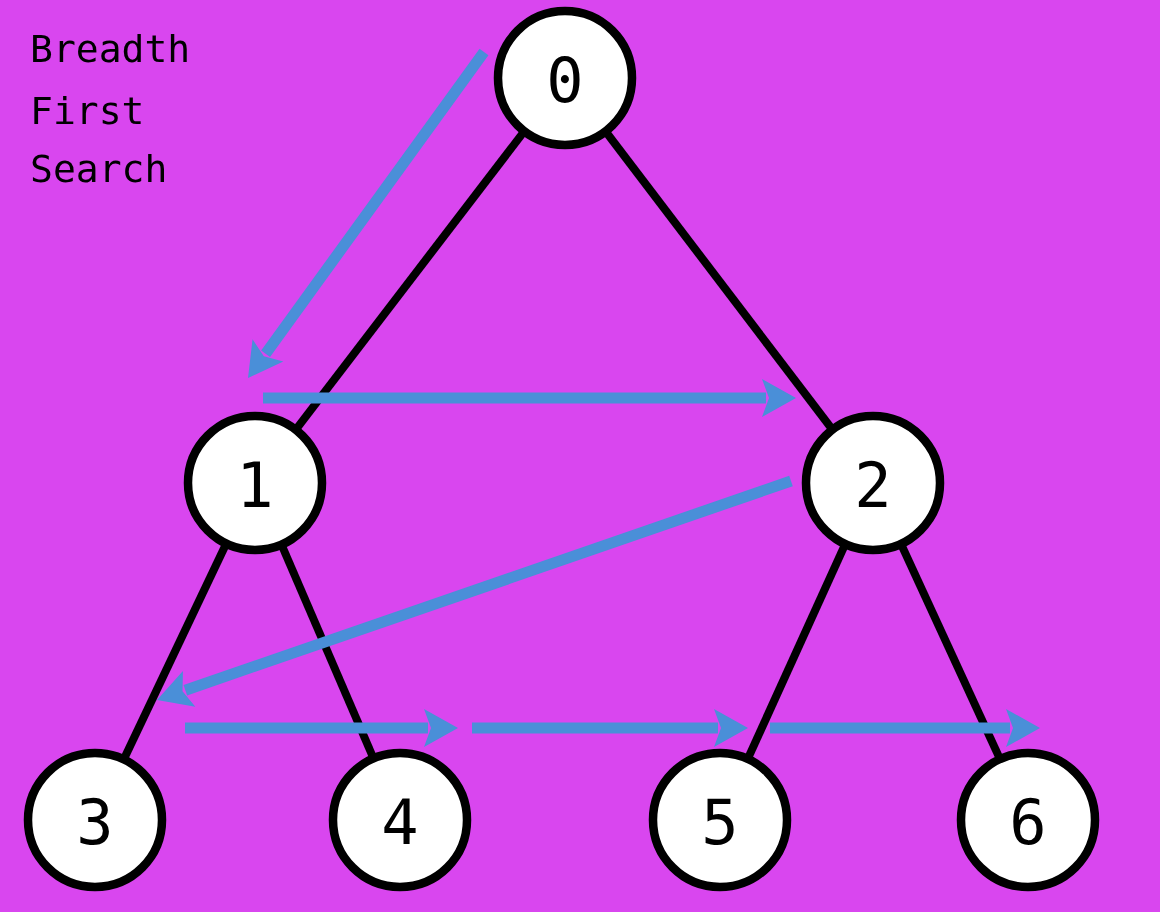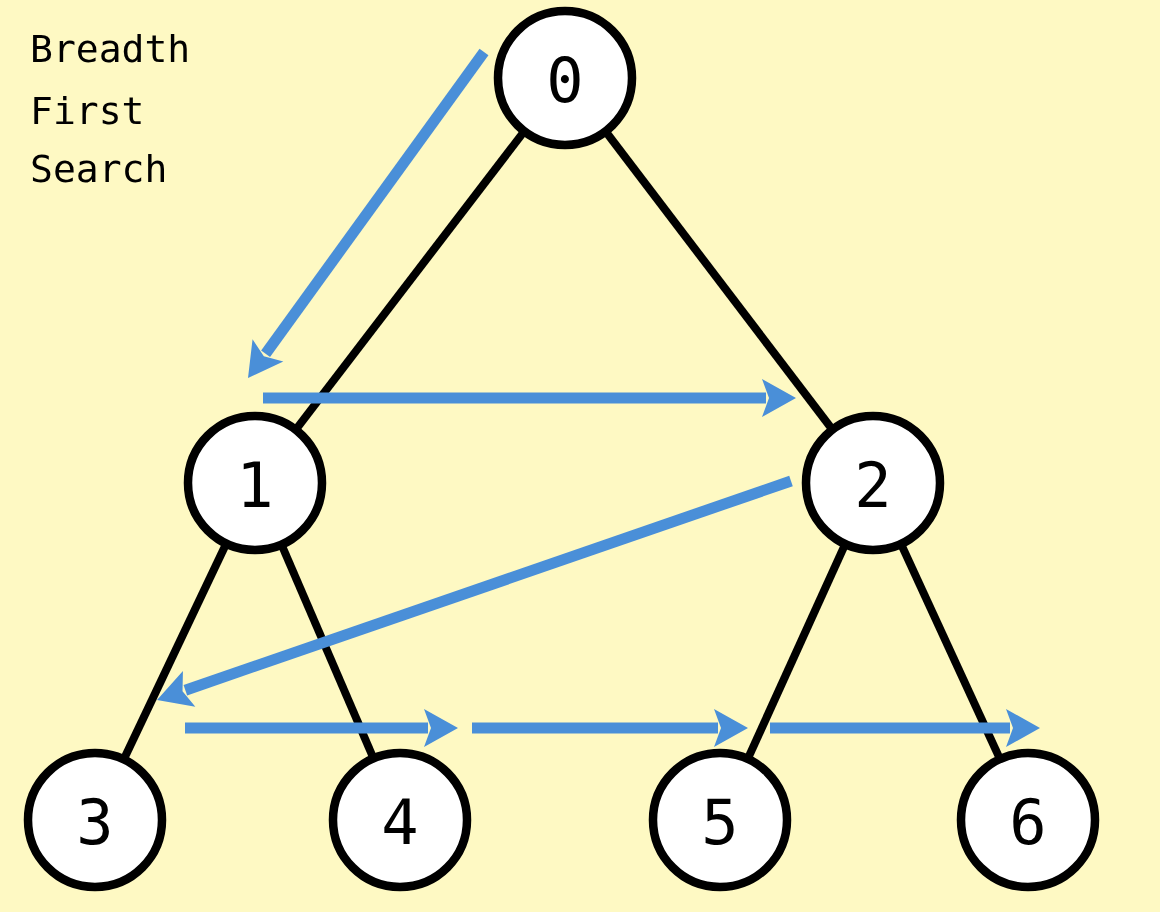--- a/index.html
+++ b/index.html
@@ -8,21 +8,21 @@
     padding: 0;
     background: #ffffff;
   }
   body {
     font-family: "DejaVu Sans Mono", "Liberation Mono", monospace;
   }
   #canvas {
     position: relative;
     width: 1160px;
     height: 912px;
-    background: #fef9c3;
+    background: #d946ef;
     overflow: hidden;
   }
   #diagram-svg {
     position: absolute;
     top: 0;
     left: 0;
     width: 1160px;
     height: 912px;
     display: block;
   }

